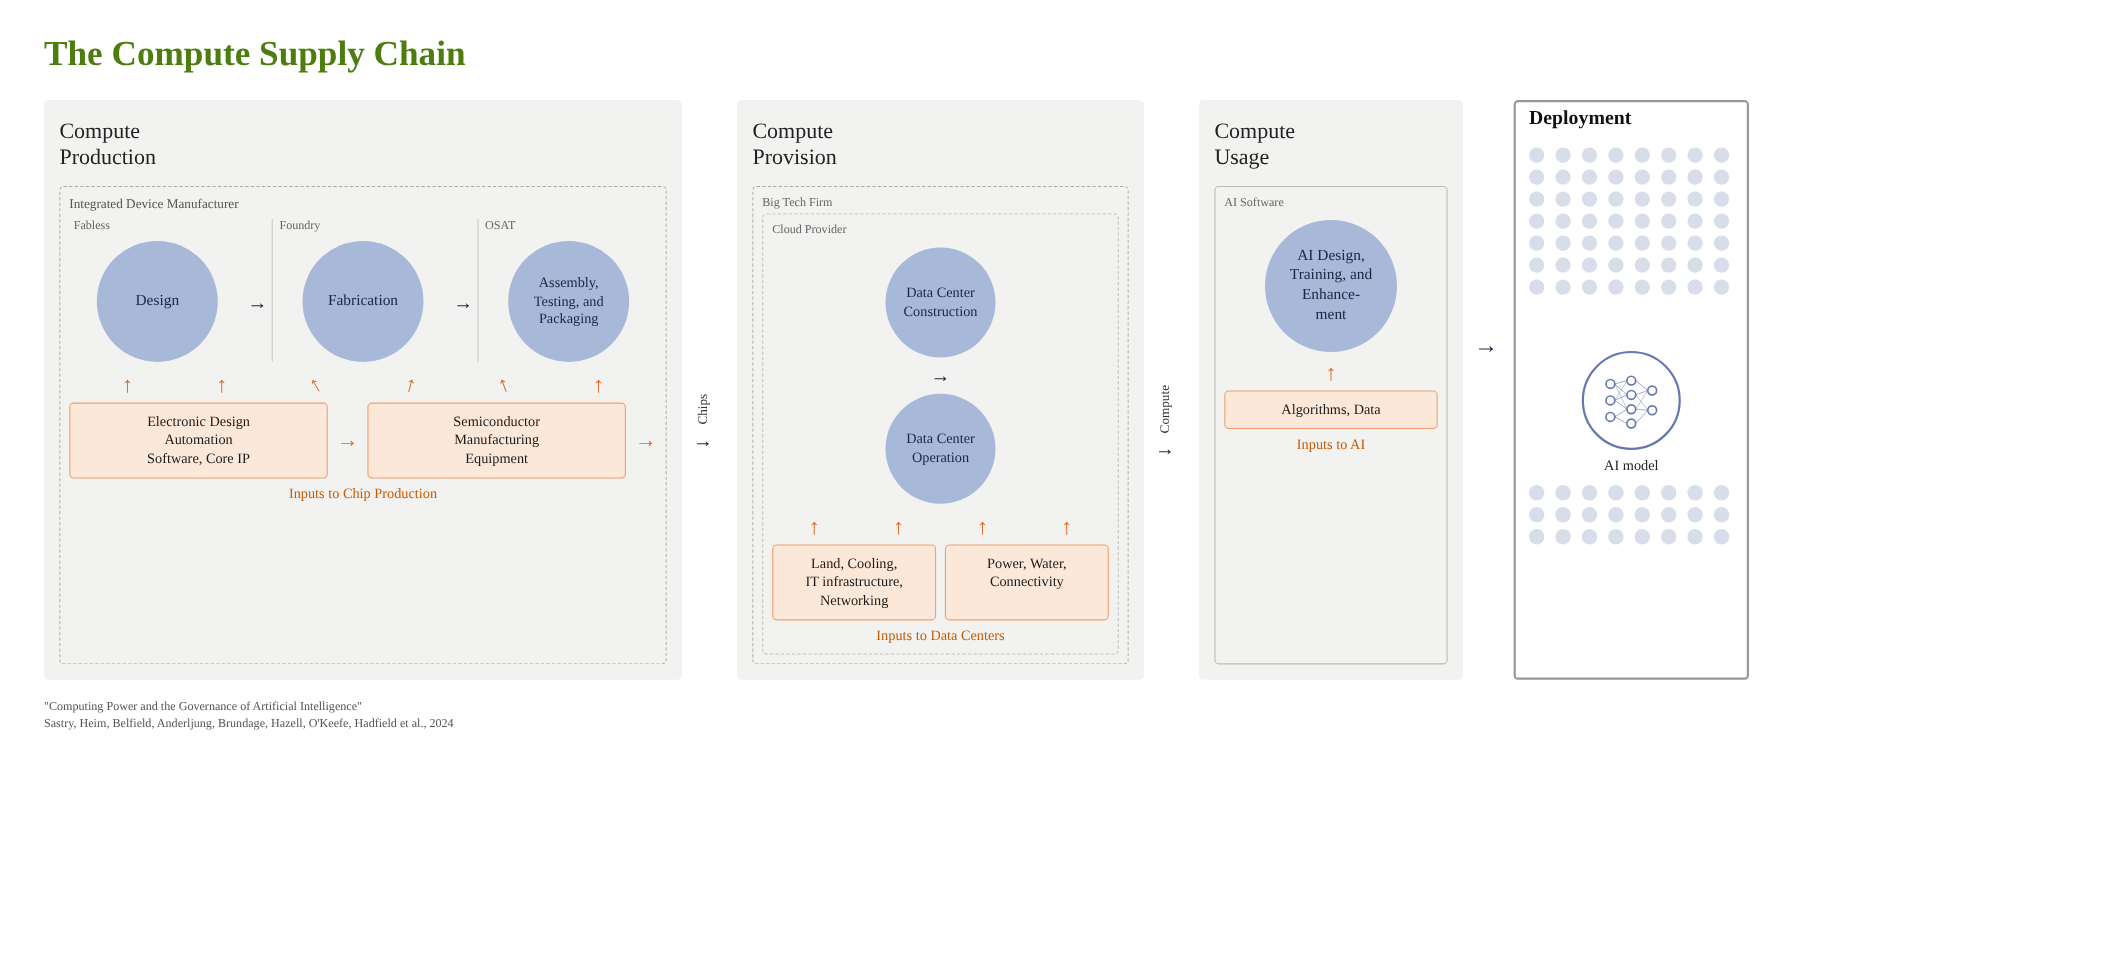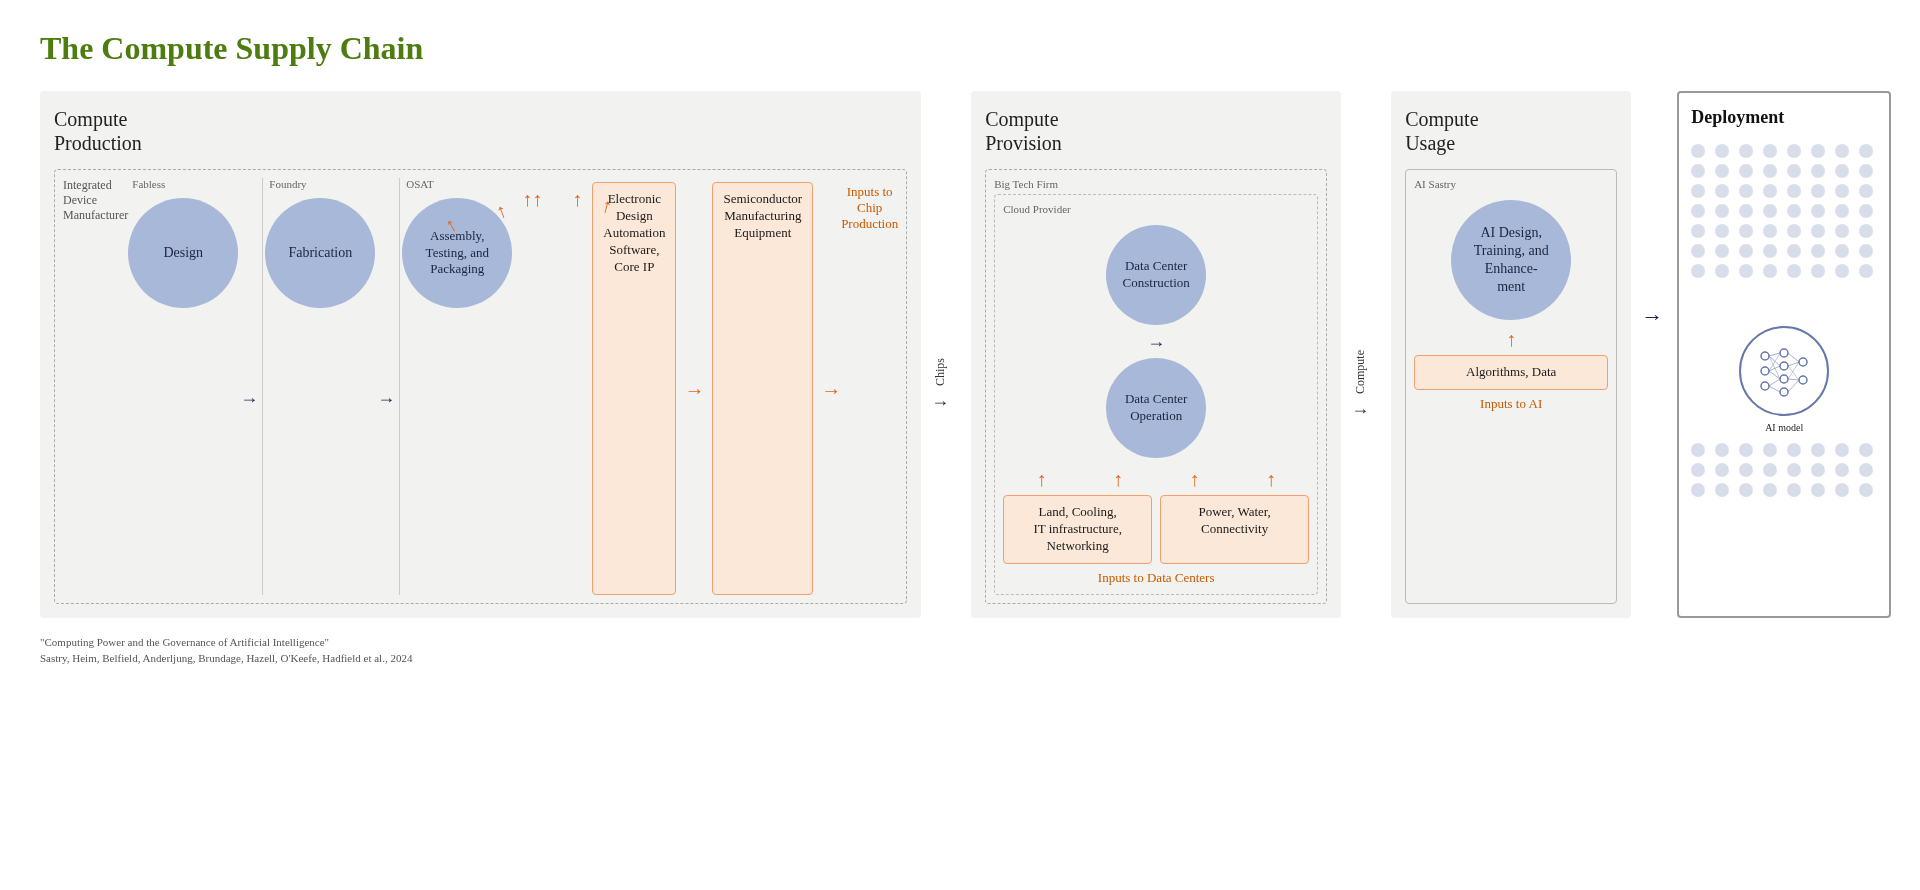--- a/index.html
+++ b/index.html
@@ -37,42 +37,42 @@
       font-family: Georgia, serif;
     }
     .compute-production { flex: 0 0 580px; }
     .compute-provision { flex: 0 0 370px; }
     .compute-usage { flex: 0 0 240px; }
     .deployment-box {
       flex: 0 0 200px;
       border: 2px solid #999;
       border-radius: 4px;
       background: #fff;
-      padding: 14px 12px 10px 12px;
+      padding: 4px 12px 10px 12px;
       display: flex;
       flex-direction: column;
       align-items: center;
     }
     .deployment-title {
       font-size: 18px;
       font-weight: bold;
       color: #111;
       align-self: flex-start;
       margin-bottom: 6px;
     }
     .idm-box {
       border: 1.5px dashed #aaa;
       border-radius: 4px;
       background: #f2f2f0;
       padding: 8px 8px 8px 8px;
       position: relative;
       margin-top: 4px;
       flex: 1;
       display: flex;
-      flex-direction: row;
+      flex-direction: column;
     }
     .idm-label {
       font-size: 12px;
       color: #555;
       margin-bottom: 6px;
     }
     .sub-cols {
       display: flex;
       gap: 0;
       position: relative;
@@ -208,21 +208,21 @@
       width: 90px;
       height: 90px;
       border-radius: 50%;
       border: 2px solid #6678aa;
       background: #fff;
       display: flex;
       align-items: center;
       justify-content: center;
     }
     .ai-model-label {
-      font-size: 10px;
+      font-size: 13px;
       color: #222;
       margin-top: 6px;
       font-family: Georgia, serif;
     }
     .nn-svg {
       width: 54px;
       height: 54px;
     }
     .v-arrow {
       color: #e06820;
@@ -335,21 +335,21 @@
     <div style="display:flex;flex-direction:column;align-items:center;gap:4px;">
       <span style="writing-mode:vertical-rl;font-size:12px;color:#333;transform:rotate(180deg);">Compute</span>
       <span style="font-size:18px;color:#1a2540;">→</span>
     </div>
   </div>
 
   <div class="section-box compute-usage">
     <div class="section-title">Compute<br>Usage</div>
 
     <div class="ai-company-box">
-      <div class="ai-company-label">AI Sastry</div>
+      <div class="ai-company-label">AI Software</div>
       <div style="display:flex;justify-content:center;margin-top:6px;">
         <div class="circle" style="width:120px;height:120px;font-size:14px;">AI Design,<br>Training, and<br>Enhance-<br>ment</div>
       </div>
 
       <div style="display:flex;justify-content:center;margin-top:8px;">
         <span class="v-arrow">↑</span>
       </div>
 
       <div class="input-box" style="margin-top:4px;width:100%;">Algorithms, Data</div>
       <div class="input-label">Inputs to AI</div>

